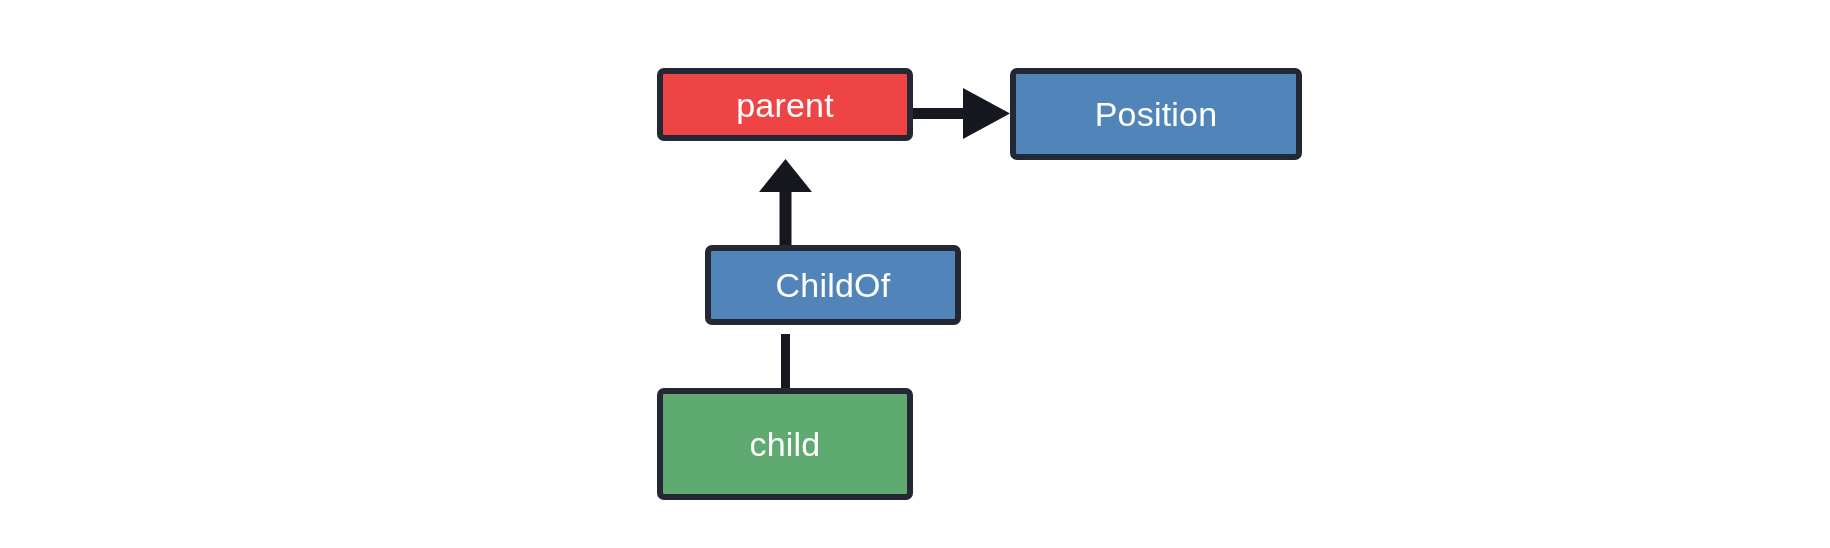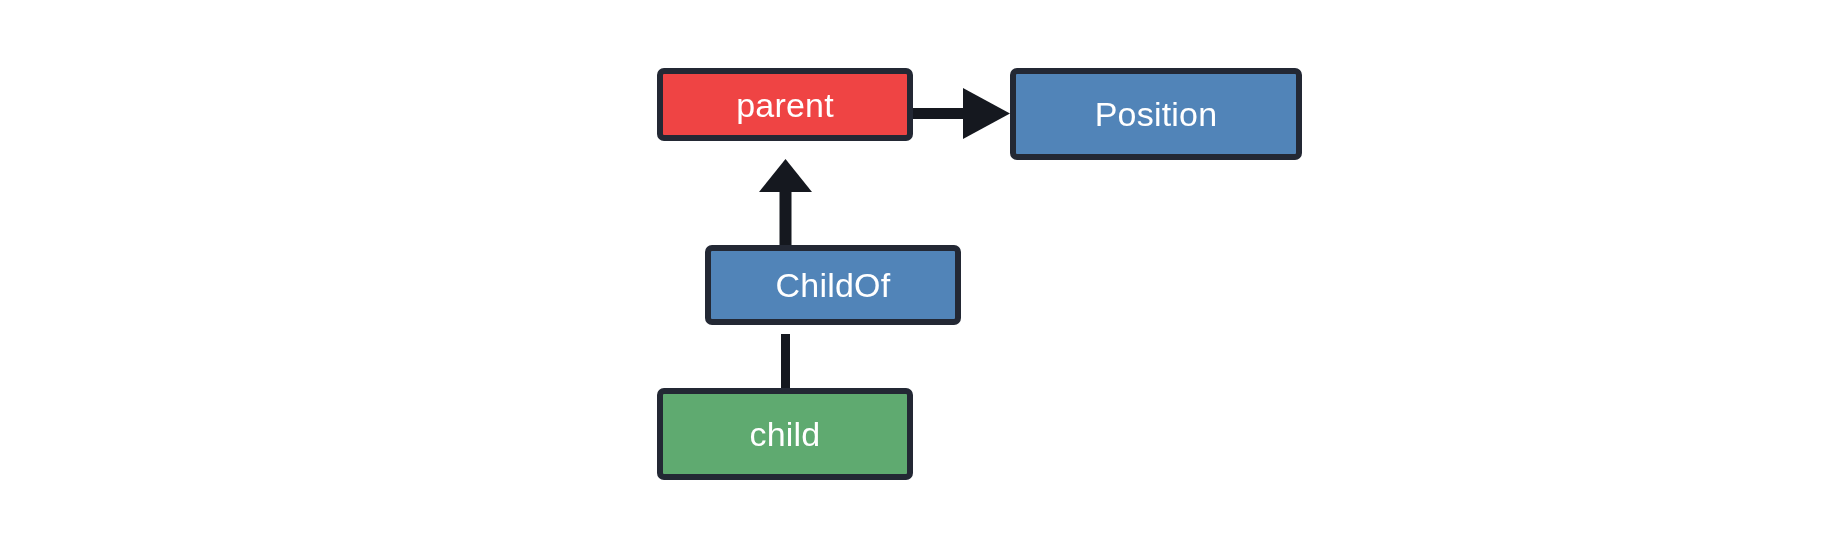--- a/index.html
+++ b/index.html
@@ -75,17 +75,17 @@
   </div>
 
   <div class="node-box" style="left:1010px; top:68px; width:292px; height:92px; background:#5184b8; border:6px solid #232834;">
     <span class="node-label">Position</span>
   </div>
 
   <div class="node-box" style="left:657px; top:245px; width:256px; height:80px; background:#5184b8; border:6px solid #232834;margin-left:48px;">
     <span class="node-label">ChildOf</span>
   </div>
 
-  <div class="node-box" style="left:657px; top:388px; width:256px; height:92px; background:#5faa70; border:6px solid #232834;">
+  <div class="node-box" style="left:657px; top:388px; width:256px; height:112px; background:#5faa70; border:6px solid #232834;">
     <span class="node-label">child</span>
   </div>
 
 </div>
 
 </body></html>

